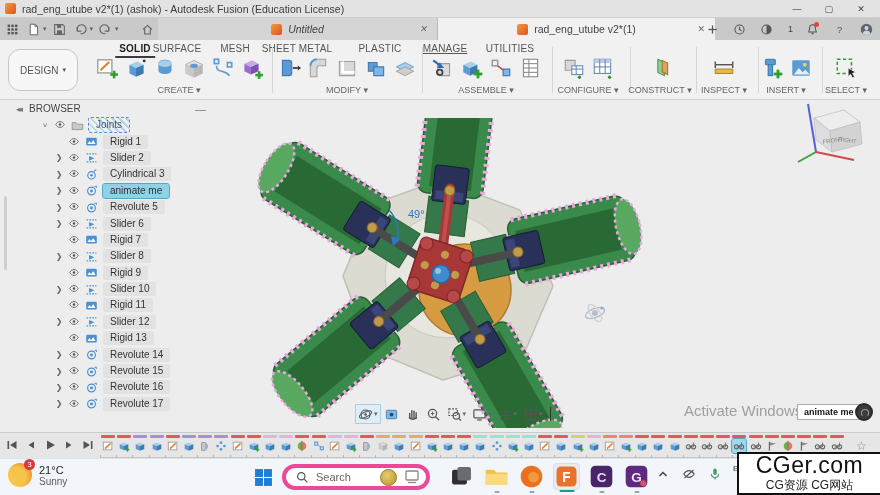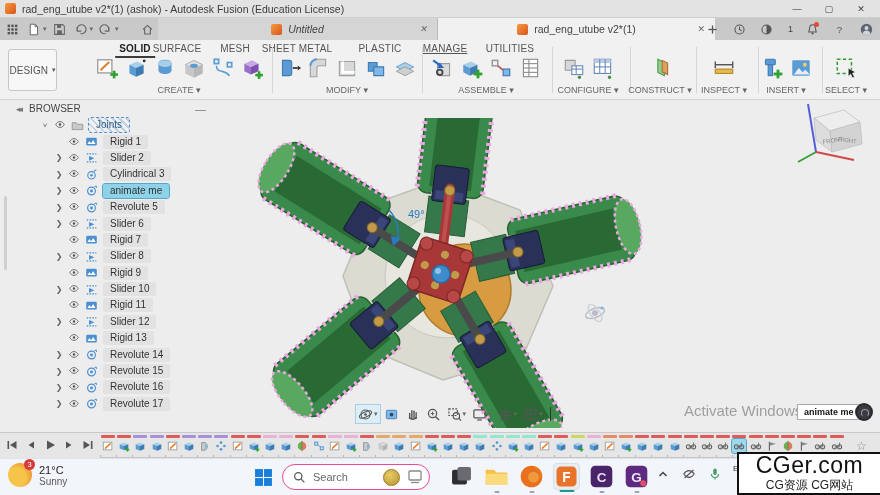--- a/index.html
+++ b/index.html
@@ -30,21 +30,21 @@
   .tab-inactive{background:#d5d5d5;border-right:1px solid #b8b8b8;font-style:italic;}
   .tab-active{background:#f1f1f1;}
   #tabright{position:absolute;right:2px;top:0;height:22px;display:flex;align-items:center;gap:11px;padding-right:4px;}
   .tr-ic{position:relative;width:16px;height:16px;display:flex;align-items:center;justify-content:center;color:#555;font-size:12px;}
   .tr-ic svg{width:13px;height:13px;}
   .job-count{font-size:9px;color:#444;margin-left:2px;}
   .bell-dot{position:absolute;right:1px;top:1px;width:5px;height:5px;border-radius:50%;background:#e04a3a;}
 
   
   .ribbon{position:absolute;left:0;top:40px;width:880px;height:60px;background:#f1f1f1;border-bottom:1px solid #d2d2d2;}
-  .design-btn{position:absolute;left:8px;top:9px;width:49px;height:42px;border:1px solid #c6c6c6;border-radius:3px;
+  .design-btn{position:absolute;left:8px;top:9px;width:70px;height:42px;border:1px solid #c6c6c6;border-radius:12px;
               background:#f7f7f7;font-size:10px;color:#555;display:flex;align-items:center;justify-content:center;gap:4px;}
   .rtab{position:absolute;top:1px;transform:translateX(-50%);font-size:10px;color:#555;letter-spacing:.2px;padding:2px 4px;}
   .rtab.active{color:#222;font-weight:bold;border-bottom:2px solid #3c3c3c;}
   .rgroup{position:absolute;top:14px;height:44px;}
   .rgroup .gicons{display:flex;justify-content:center;gap:3px;height:30px;}
   .ric{width:26px;height:28px;display:flex;align-items:center;justify-content:center;}
   .ric svg{width:24px;height:24px;}
   .glabel{margin-top:1px;text-align:center;font-size:9px;color:#666;}
   .gdiv{position:absolute;top:47px;width:1px;height:46px;background:#d6d6d6;top:7px;}
 
@@ -102,21 +102,21 @@
   
   .taskbar{position:absolute;left:0;top:458px;width:880px;height:37px;background:#f2f6fa;border-top:1px solid #e0e4e9;}
   .weather{position:absolute;left:8px;top:4px;display:flex;align-items:center;gap:7px;}
   .sun{position:relative;width:24px;height:24px;border-radius:50%;
        background:radial-gradient(circle at 35% 60%,#f6c44a 45%,#ee8c2e 80%);}
   .wbadge{position:absolute;right:-3px;top:-4px;width:11px;height:11px;border-radius:50%;background:#d83a3a;
           color:#fff;font-size:7.5px;text-align:center;line-height:11px;}
   .wtemp{font-size:11px;color:#1f1f1f;}
   .wcond{font-size:10px;color:#5a5a5a;}
   .startbtn{position:absolute;left:252px;top:7px;width:22px;height:22px;display:flex;align-items:center;justify-content:center;}
-  .searchpill{position:absolute;left:282px;top:5px;width:148px;height:26px;background:#fff;border:1px solid #ec4899;
+  .searchpill{position:absolute;left:282px;top:5px;width:148px;height:26px;background:#fff;border:4px solid #ec4899;
               border-radius:13px;display:flex;align-items:center;padding:0 6px 0 10px;gap:7px;}
   .searchpill .stext{font-size:11px;color:#666;flex:1;}
   .coin{width:17px;height:17px;border-radius:50%;background:radial-gradient(circle at 40% 35%,#e8cc6a,#b8922e);border:1px solid #9a7a22;}
   .pcico{width:16px;height:16px;color:#777;}
   #apps{position:absolute;left:448px;top:4px;display:flex;gap:8px;}
   .appbtn{position:relative;width:27px;height:27px;border-radius:4px;display:flex;align-items:center;justify-content:center;}
   .appbtn.activeapp{background:#e7edf3;border:1px solid #d8dee6;}
   .rundot{position:absolute;bottom:-3px;left:50%;transform:translateX(-50%);width:5px;height:2.5px;border-radius:2px;background:#9aa4ad;}
   .runbar{position:absolute;bottom:-3px;left:50%;transform:translateX(-50%);width:15px;height:2.5px;border-radius:2px;background:#1d9a8a;}
   .tray{position:absolute;left:655px;top:6px;display:flex;align-items:center;gap:10px;color:#444;}

